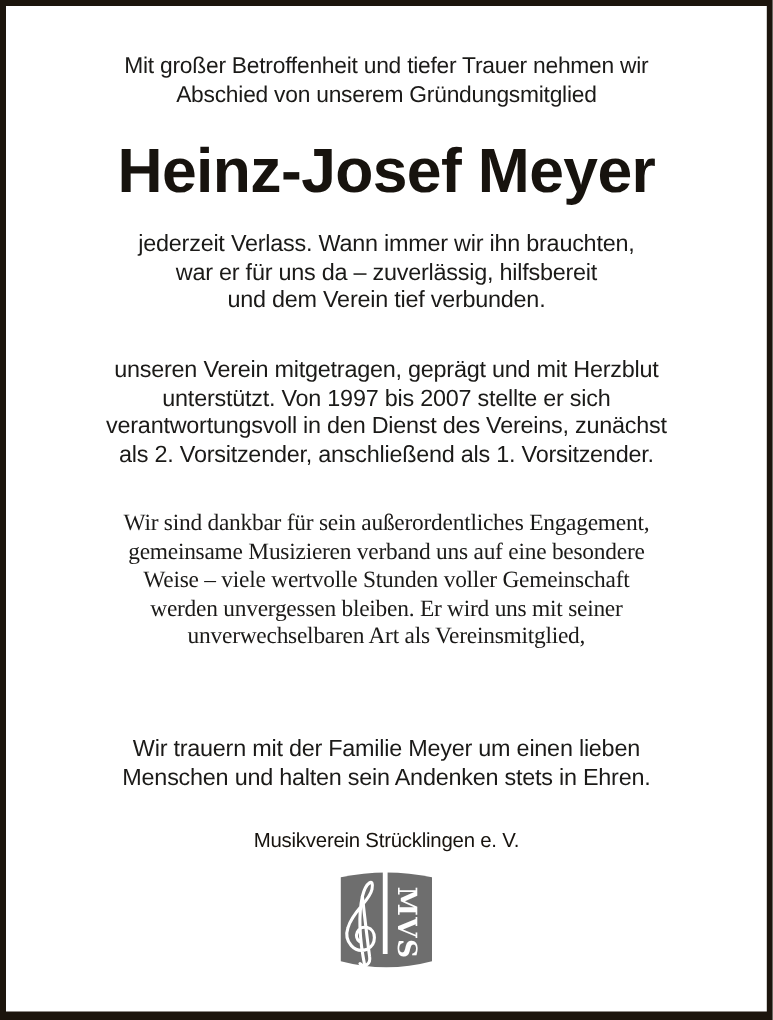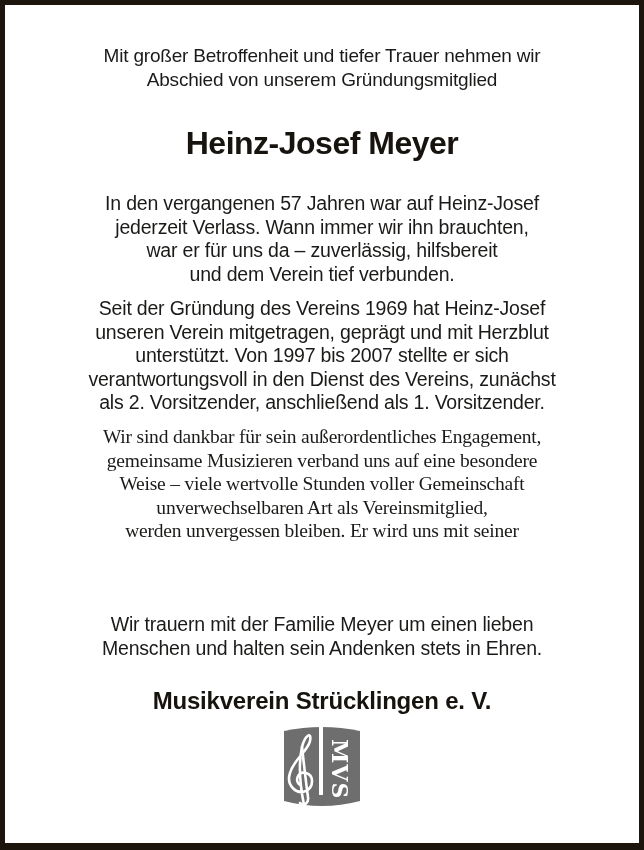--- a/index.html
+++ b/index.html
@@ -37,21 +37,21 @@
       top: 44px;
       font-size: 19px;
       line-height: 24px;
       letter-spacing: -0.2px;
     }
     .intro div { white-space: nowrap; }
     .name {
       position: absolute;
       left: 0; right: 0;
       top: 118px;
-      font-size: 32px;
+      font-size: 52px;
       font-weight: bold;
       letter-spacing: -0.5px;
       line-height: 50px;
       color: #17130e;
     }
     .body-text {
       position: absolute;
       left: 0; right: 0;
       font-size: 19.5px;
       line-height: 23.6px;
@@ -59,22 +59,22 @@
     }
     .body-text div { white-space: nowrap; }
     .p1 { top: 192px; }
     .p2 { top: 297px; }
     .p3 { top: 425px; font-family: Liberation Serif, serif; }
     .p4 { top: 613px; }
     .signature {
       position: absolute;
       left: 0; right: 0;
       top: 688px;
-      font-size: 24px;
-      font-weight: bold;
+      font-size: 17px;
+      font-weight: normal;
       line-height: 26px;
       letter-spacing: -0.2px;
       color: #17130e;
     }
     .logo {
       position: absolute;
       left: 282px;
       top: 725px;
       width: 80px;
       height: 84px;
@@ -88,40 +88,38 @@
 <div class="content">
 
   <div class="intro">
     <div>Mit großer Betroffenheit und tiefer Trauer nehmen wir</div>
     <div>Abschied von unserem Gründungsmitglied</div>
   </div>
 
   <div class="name">Heinz-Josef Meyer</div>
 
   <div class="body-text p1">
-    <div>In den vergangenen 57 Jahren war auf Heinz-Josef</div>
     <div>jederzeit Verlass. Wann immer wir ihn brauchten,</div>
     <div>war er für uns da – zuverlässig, hilfsbereit</div>
     <div>und dem Verein tief verbunden.</div>
   </div>
 
   <div class="body-text p2">
-    <div>Seit der Gründung des Vereins 1969 hat Heinz-Josef</div>
     <div>unseren Verein mitgetragen, geprägt und mit Herzblut</div>
     <div>unterstützt. Von 1997 bis 2007 stellte er sich</div>
     <div>verantwortungsvoll in den Dienst des Vereins, zunächst</div>
     <div>als 2. Vorsitzender, anschließend als 1. Vorsitzender.</div>
   </div>
 
   <div class="body-text p3">
     <div>Wir sind dankbar für sein außerordentliches Engagement,</div>
     <div>gemeinsame Musizieren verband uns auf eine besondere</div>
     <div>Weise – viele wertvolle Stunden voller Gemeinschaft</div>
+    <div>werden unvergessen bleiben. Er wird uns mit seiner</div>
     <div>unverwechselbaren Art als Vereinsmitglied,</div>
-    <div>werden unvergessen bleiben. Er wird uns mit seiner</div>
   </div>
 
   <div class="body-text p4">
     <div>Wir trauern mit der Familie Meyer um einen lieben</div>
     <div>Menschen und halten sein Andenken stets in Ehren.</div>
   </div>
 
   <div class="signature">Musikverein Strücklingen e. V.</div>
 
 </div>

